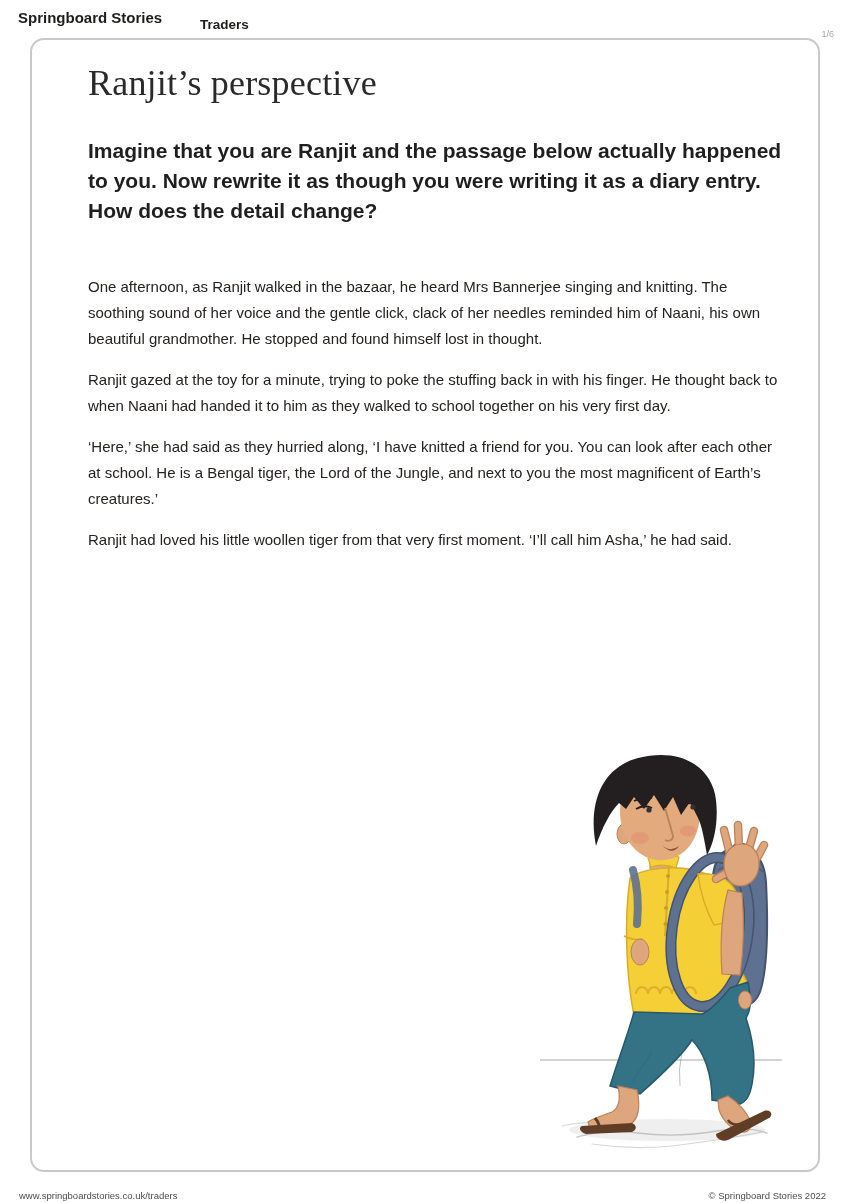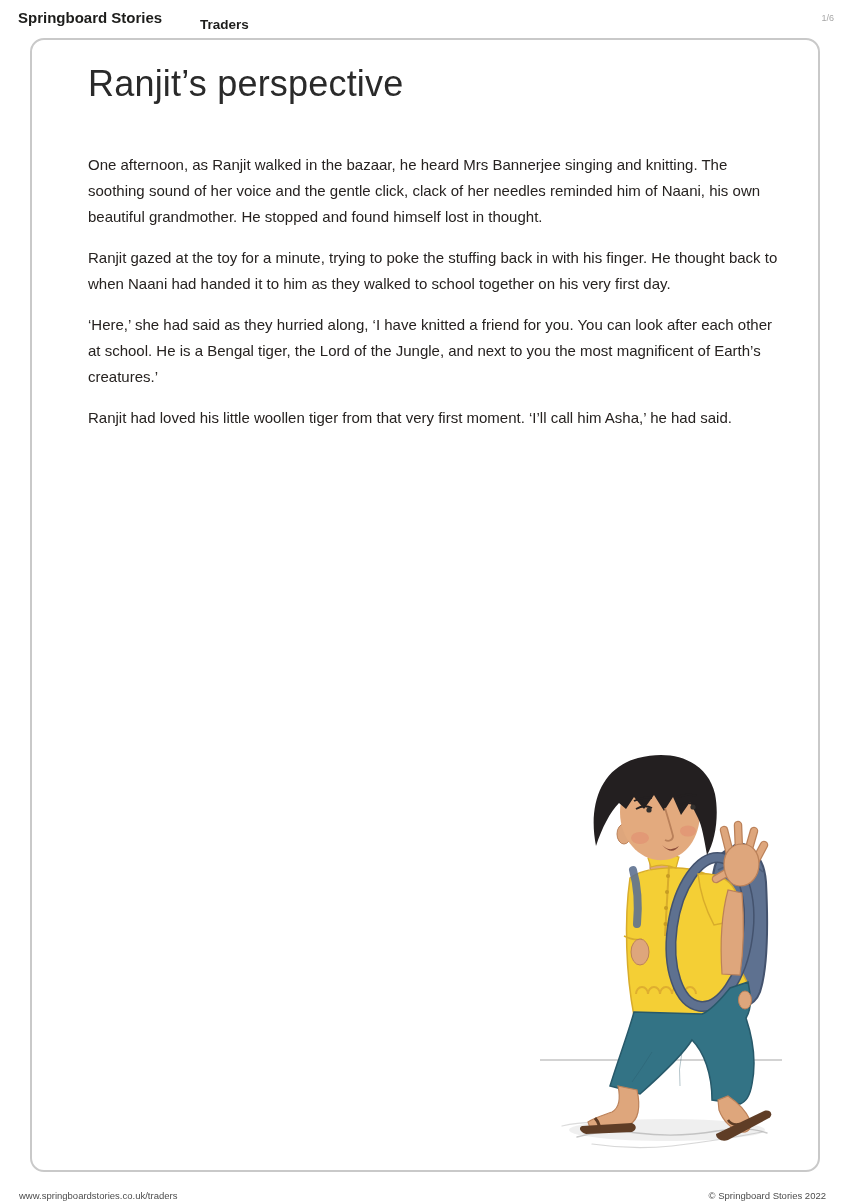--- a/index.html
+++ b/index.html
@@ -6,29 +6,29 @@
   html,body { background:#ffffff; }
   body {
     width:850px; height:1203px; position:relative;
     font-family:"Liberation Sans", sans-serif;
     color:#231f20;
   }
   
   .topbar { position:absolute; top:9px; left:0; width:100%; height:24px; }
   .brand { position:absolute; left:18px; top:0; font-size:15px; font-weight:bold; color:#1d1d1b; }
   .topic { position:absolute; left:200px; top:8px; font-size:13.5px; font-weight:bold; color:#1d1d1b;text-align:right; }
-  .pagenum { position:absolute; right:16px; top:4px; font-size:9px; color:#a6a6a6; }
+  .pagenum { position:absolute; right:16px; top:20px; font-size:9px; color:#a6a6a6; }
 
   
   .sheet {
     position:absolute; left:30px; top:38px; width:790px; height:1134px;
     background:#ffffff; border:2px solid #c9c9c9; border-radius:14px;
     padding:12px 48px 0 56px; overflow:hidden;
   }
-  .title { font-size:36px; font-weight:400; letter-spacing:0.2px; color:#2a2a2a; margin-top:12px; line-height:1.1; }
+  .title { font-size:36px; font-weight:400; letter-spacing:0.2px; color:#2a2a2a; margin-top:12px; line-height:1.1;font-family:Liberation Serif, serif; }
   .instruction {
     margin-top:32px; width:700px;
     font-size:21px; font-weight:bold; line-height:30px; color:#1f1f1f;
   }
   .story { margin-top:48px; width:695px; }
   .story p { font-size:15px; line-height:26px; margin:0 0 15px 0; color:#262220; }
 
   
   .illo { position:absolute; left:500px; top:712px; width:280px; height:410px; }
   .illo svg { width:100%; height:100%; display:block; }
@@ -43,20 +43,21 @@
 
 <header class="topbar">
   <span class="brand">Springboard Stories</span>
   <span class="topic">Traders</span>
   <span class="pagenum">1/6</span>
 </header>
 
 <main class="sheet">
   <h1 class="title">Ranjit’s perspective</h1>
 
+  <p class="instruction">Imagine that you are Ranjit and the passage below actually happened to you. Now rewrite it as though you were writing it as a diary entry. How does the detail change?</p>
 
   <div class="story">
     <p>One afternoon, as Ranjit walked in the bazaar, he heard Mrs Bannerjee singing and knitting. The soothing sound of her voice and the gentle click, clack of her needles reminded him of Naani, his own beautiful grandmother. He stopped and found himself lost in thought.</p>
     <p>Ranjit gazed at the toy for a minute, trying to poke the stuffing back in with his finger. He thought back to when Naani had handed it to him as they walked to school together on his very first day.</p>
     <p>‘Here,’ she had said as they hurried along, ‘I have knitted a friend for you. You can look after each other at school. He is a Bengal tiger, the Lord of the Jungle, and next to you the most magnificent of Earth’s creatures.’</p>
     <p>Ranjit had loved his little woollen tiger from that very first moment. ‘I’ll call him Asha,’ he had said.</p>
   </div>
 
   <figure class="illo" role="img" aria-label="Illustration of a boy with black hair wearing a yellow kurta and teal trousers, carrying a blue backpack, walking and waving while looking back">
     <svg viewBox="0 0 280 410" xmlns="http://www.w3.org/2000/svg">

